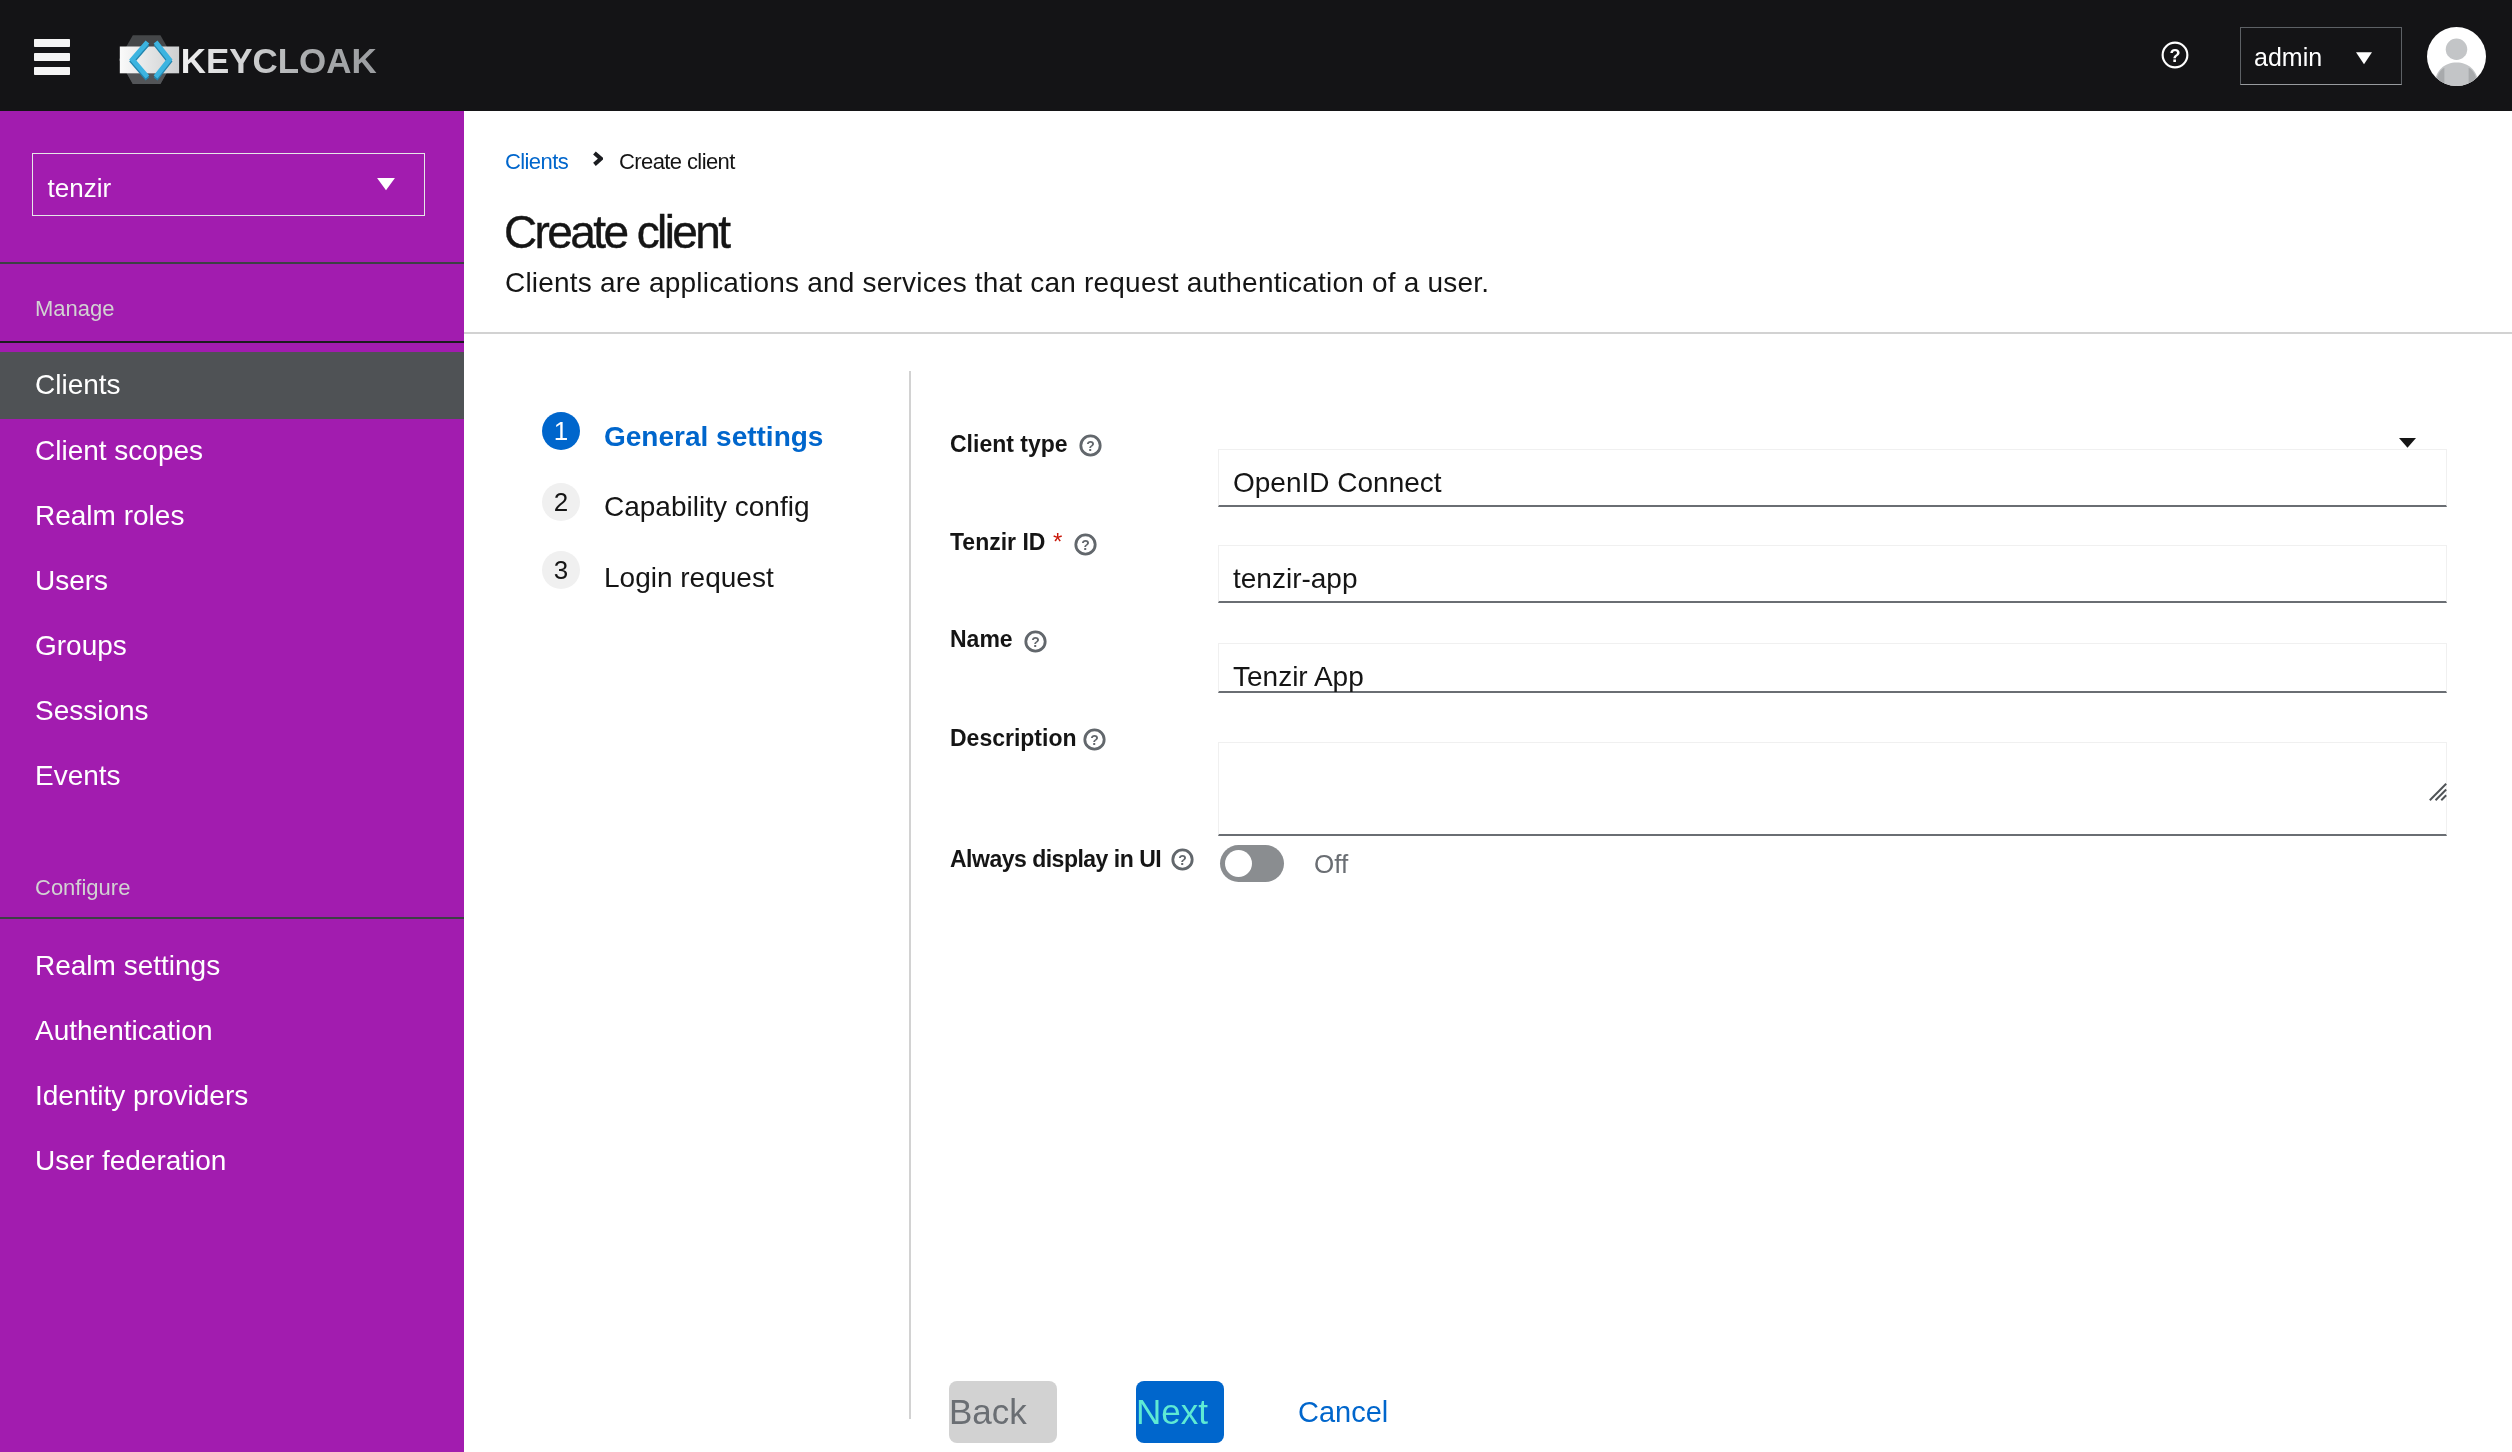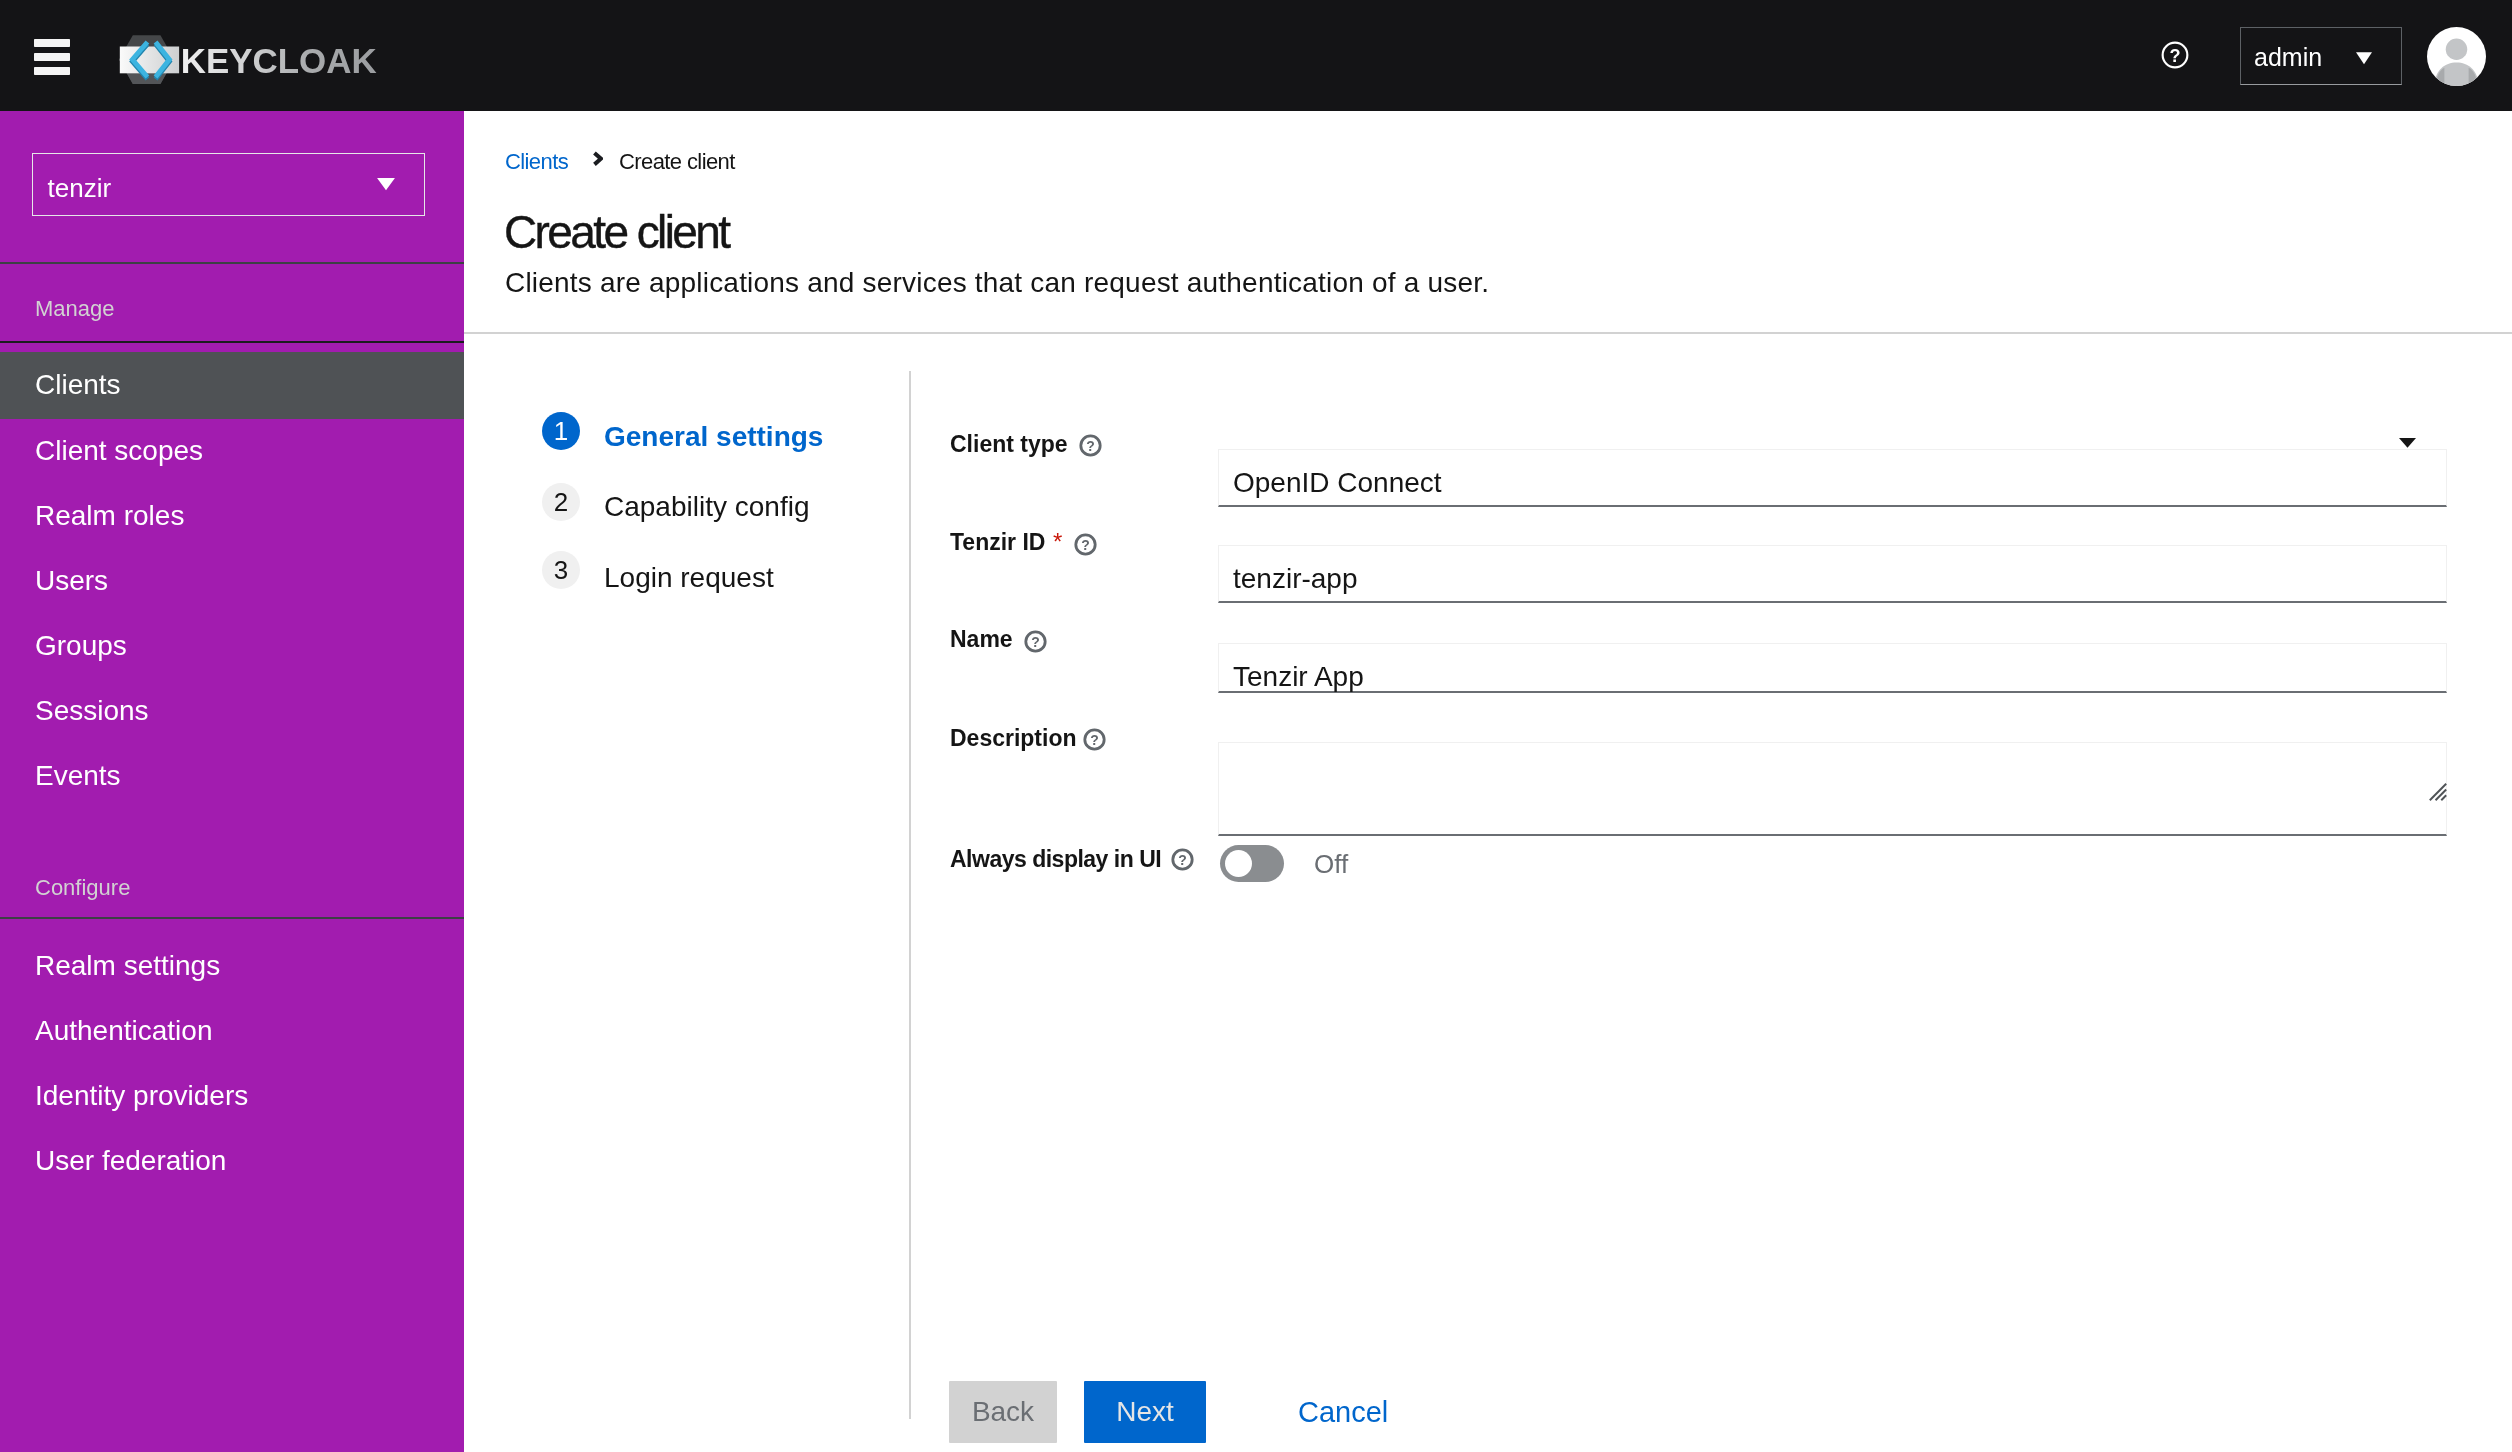--- a/index.html
+++ b/index.html
@@ -41,23 +41,23 @@
 .fctl { left:1218px; width:1229px; background:#fff; border:1.6px solid #f0f0f0; border-bottom:2.4px solid #6a6e73; font-size:28px; color:#151515;margin-top:36px; }
 .fctl .itext { position:absolute; left:14px; top:17px; }
 .red { color:#c9190b; }
 
 
 #switch { left:1220px; top:845px; width:64px; height:37px; border-radius:18.7px; background:#8a8d90; }
 #switch .knob { position:absolute; left:4.9px; top:4.9px; width:27px; height:27px; border-radius:50%; background:#fff; }
 #offlbl { left:1314px; top:849px; font-size:26px; color:#6a6e73; }
 
 
-.btn { height:62px; border-radius:1px; font-size:28px; text-align:center; line-height:62px; }
+.btn { height:62px; border-radius:8px; font-size:35px; text-align:left; line-height:62px; }
 #btn-back { left:949px; top:1381px; width:108px; background:#d2d2d2; color:#6a6e73; }
-#btn-next { left:1084px; top:1381px; width:122px; background:#0066cc; color:#e5e5e5; }
+#btn-next { left:1136px; top:1381px; width:88px; background:#0066cc; color:#5eead4; }
 #btn-cancel { left:1298px; top:1396px; font-size:29px; color:#0066cc; }
 </style>
 </head>
 <body>
 
 <div class="abs" id="masthead">
   <div class="abs hbar" style="top:39px"></div>
   <div class="abs hbar" style="top:53px"></div>
   <div class="abs hbar" style="top:67px"></div>
   <svg class="abs" style="left:119px;top:31px" width="260" height="57" viewBox="0 0 320 70">

